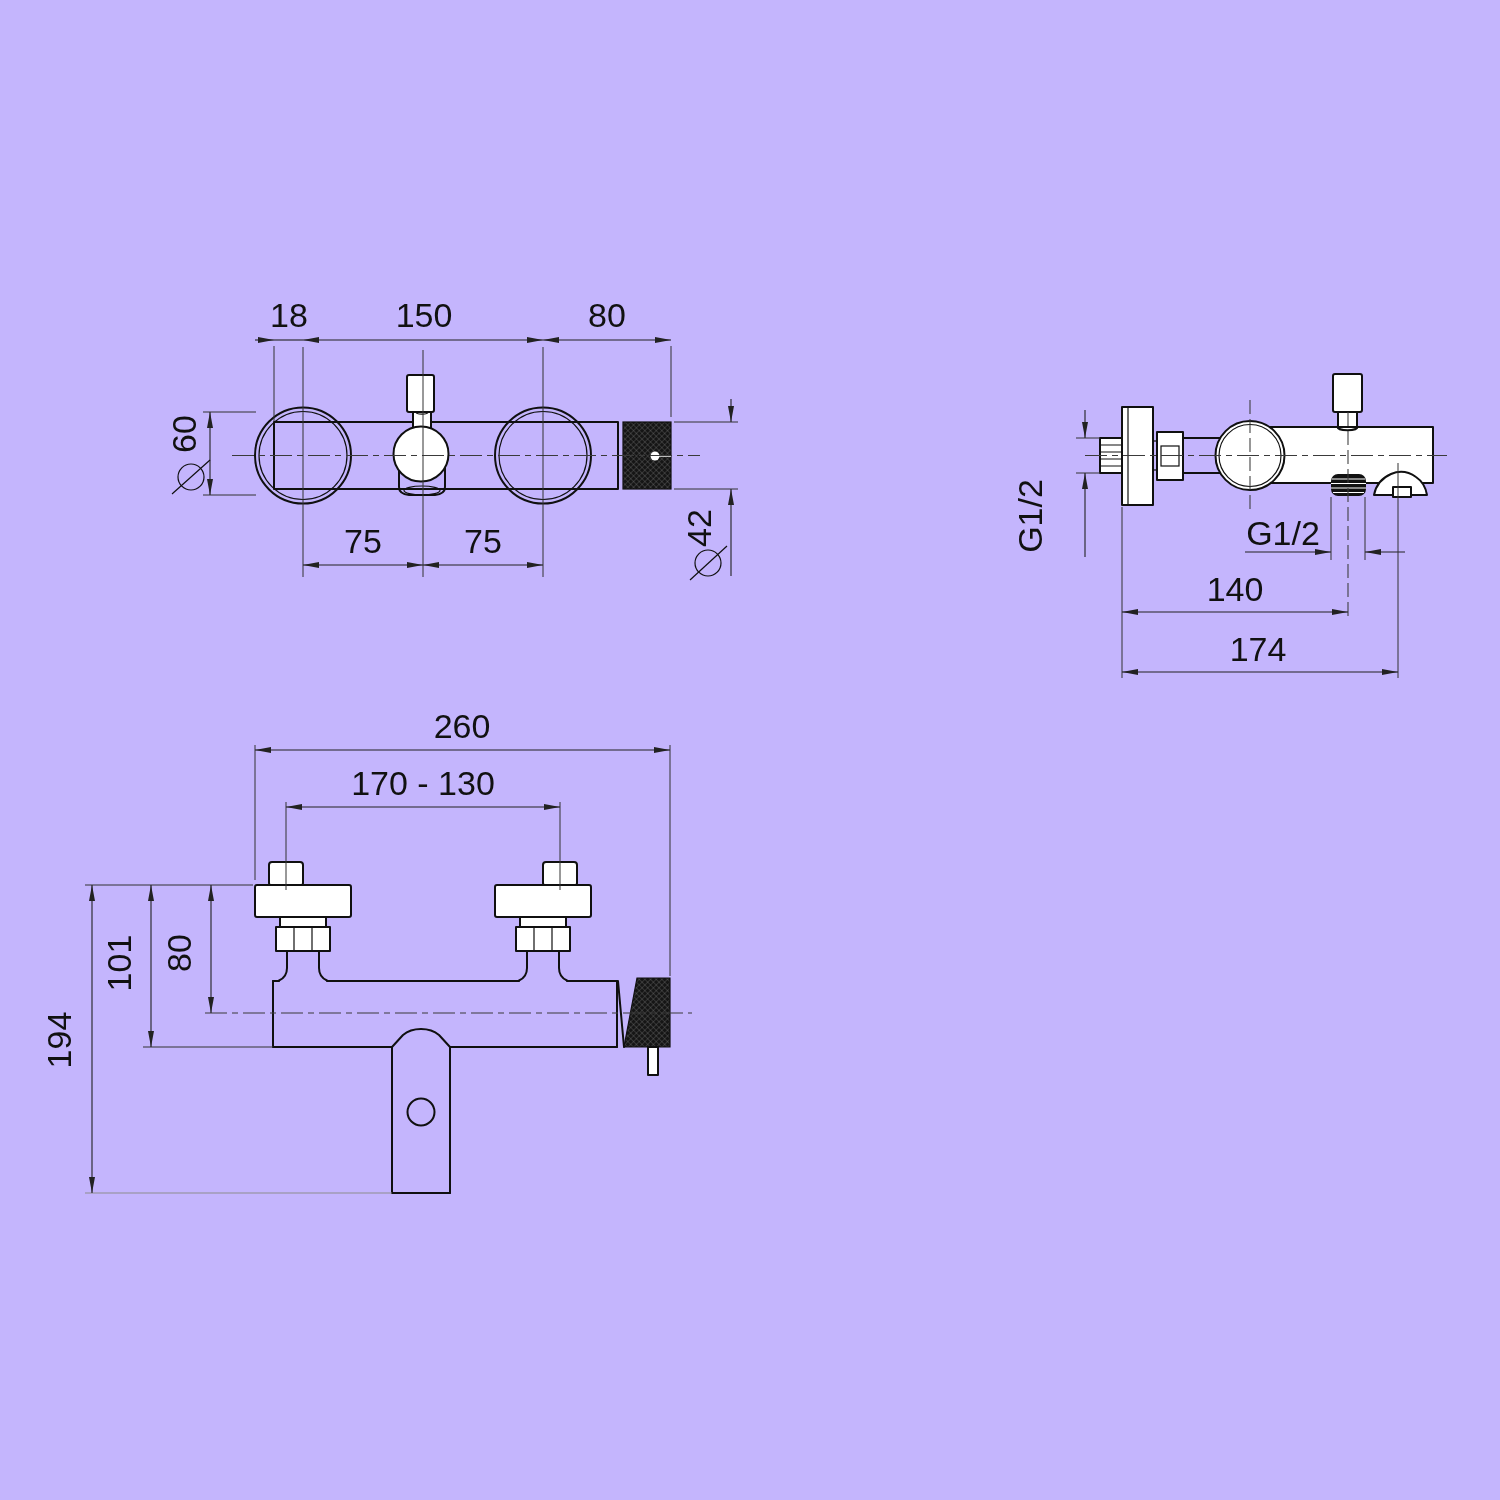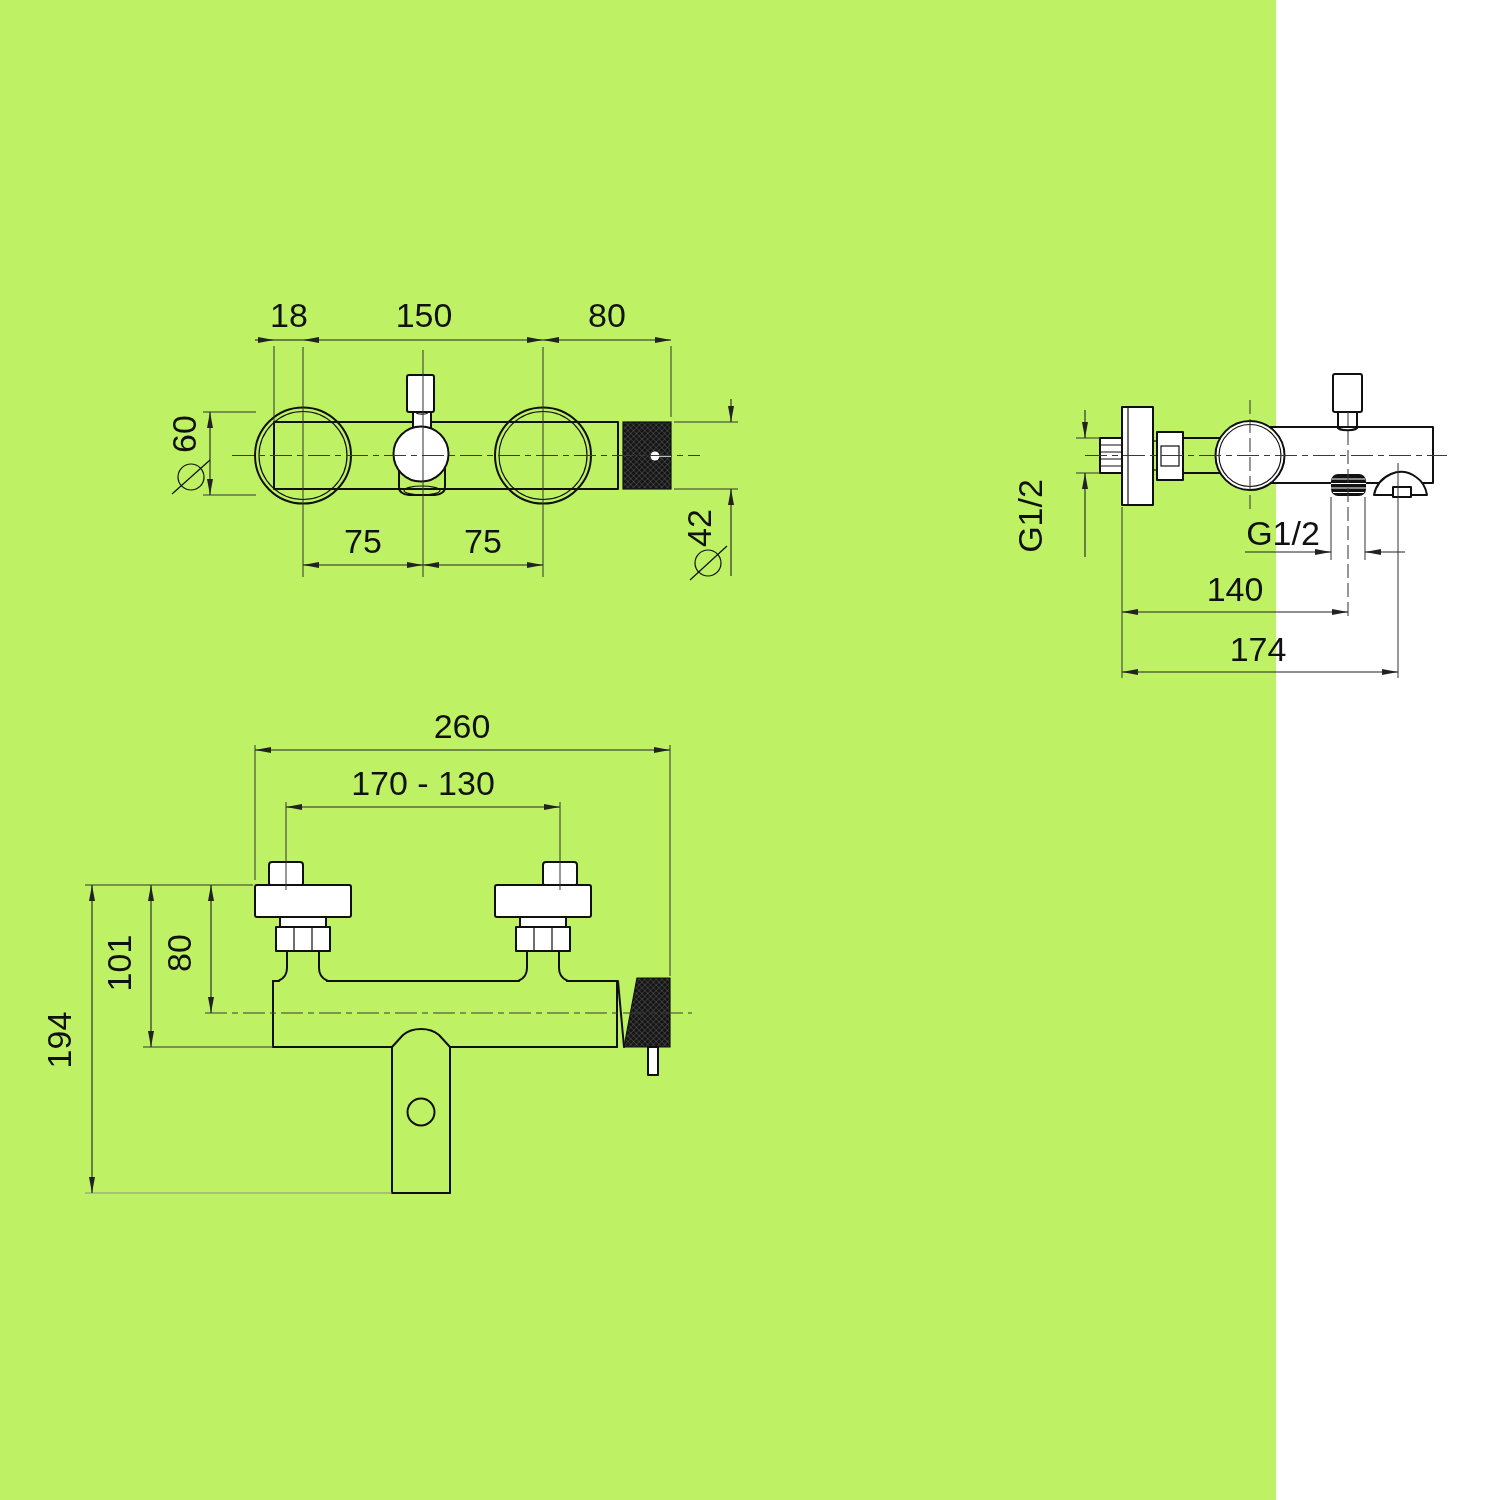--- a/index.html
+++ b/index.html
@@ -1,16 +1,16 @@
 <!DOCTYPE html>
 <html><head>
 <meta charset="utf-8">
 <style>
   html,body{margin:0;padding:0;background:#ffffff;}
-  .stage{width:1276px;height:1500px;position:relative;background:#bef264;}
+  .stage{width:1500px;height:1500px;position:relative;background:#c4b5fd;}
   svg{display:block;}
   text{font-family:"Liberation Sans","DejaVu Sans",sans-serif;font-size:34px;fill:#111;}
   .part{stroke:#101010;stroke-width:2;fill:none;stroke-linecap:round;stroke-linejoin:round;}
   .partfill{stroke:#101010;stroke-width:2;fill:#ffffff;stroke-linejoin:round;}
   .thin{stroke:#101010;stroke-width:1.2;fill:none;}
   .dim{stroke:#222;stroke-width:1.1;fill:none;}
   .ext{stroke:#333;stroke-width:1;fill:none;}
   .extlight{stroke:#8d8d8d;stroke-width:1;fill:none;}
   .cl{stroke:#3a3a3a;stroke-width:1.05;fill:none;stroke-dasharray:22 5 6 5;}
   .cld{stroke:#3a3a3a;stroke-width:1.05;fill:none;stroke-dasharray:14 5;}

